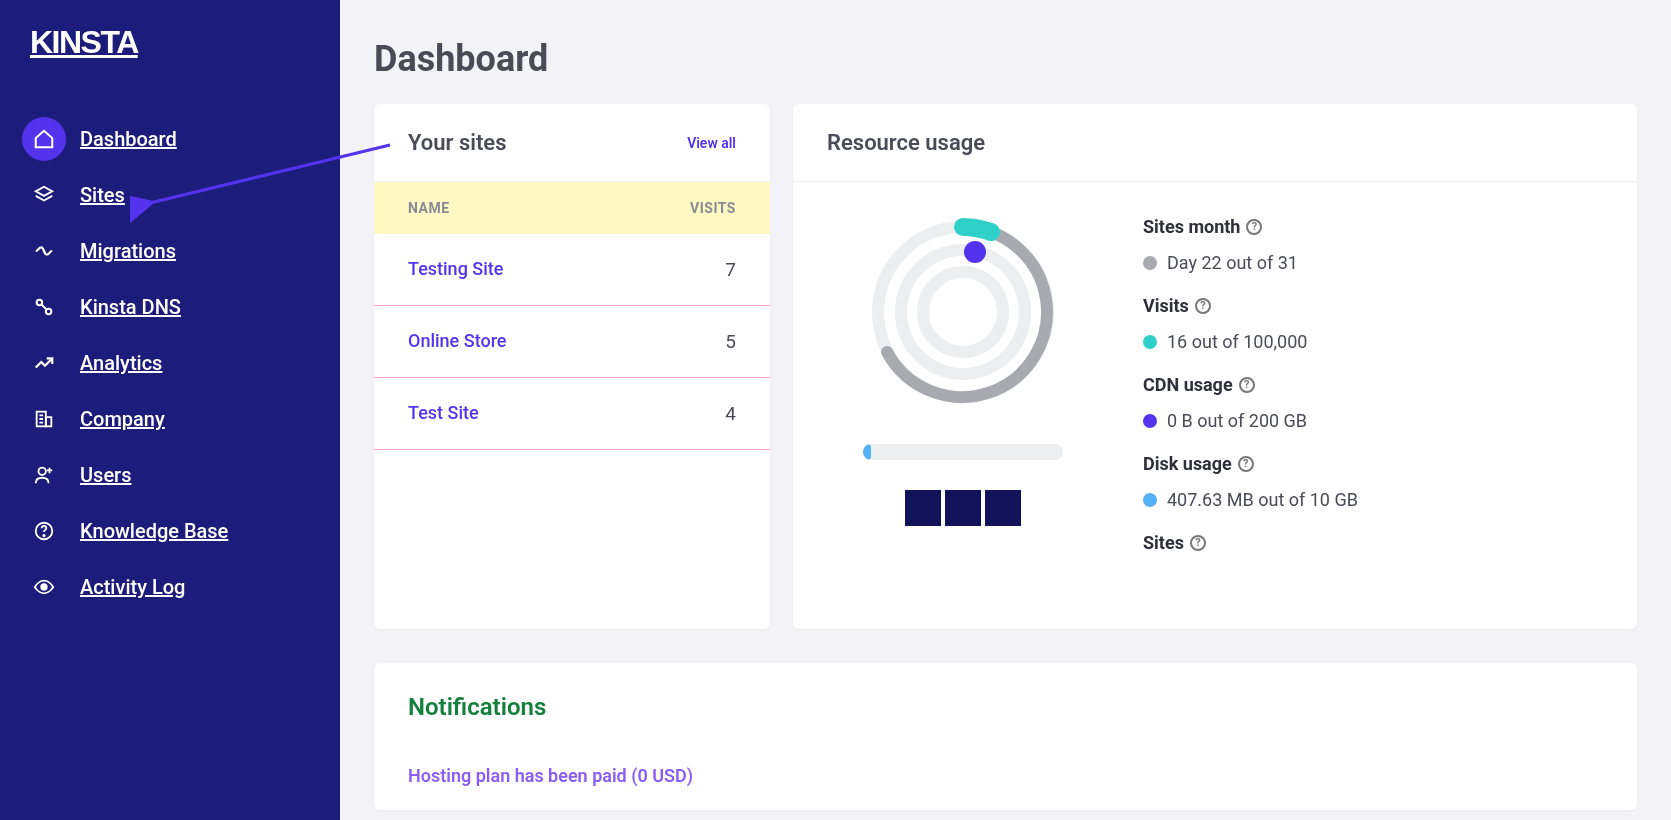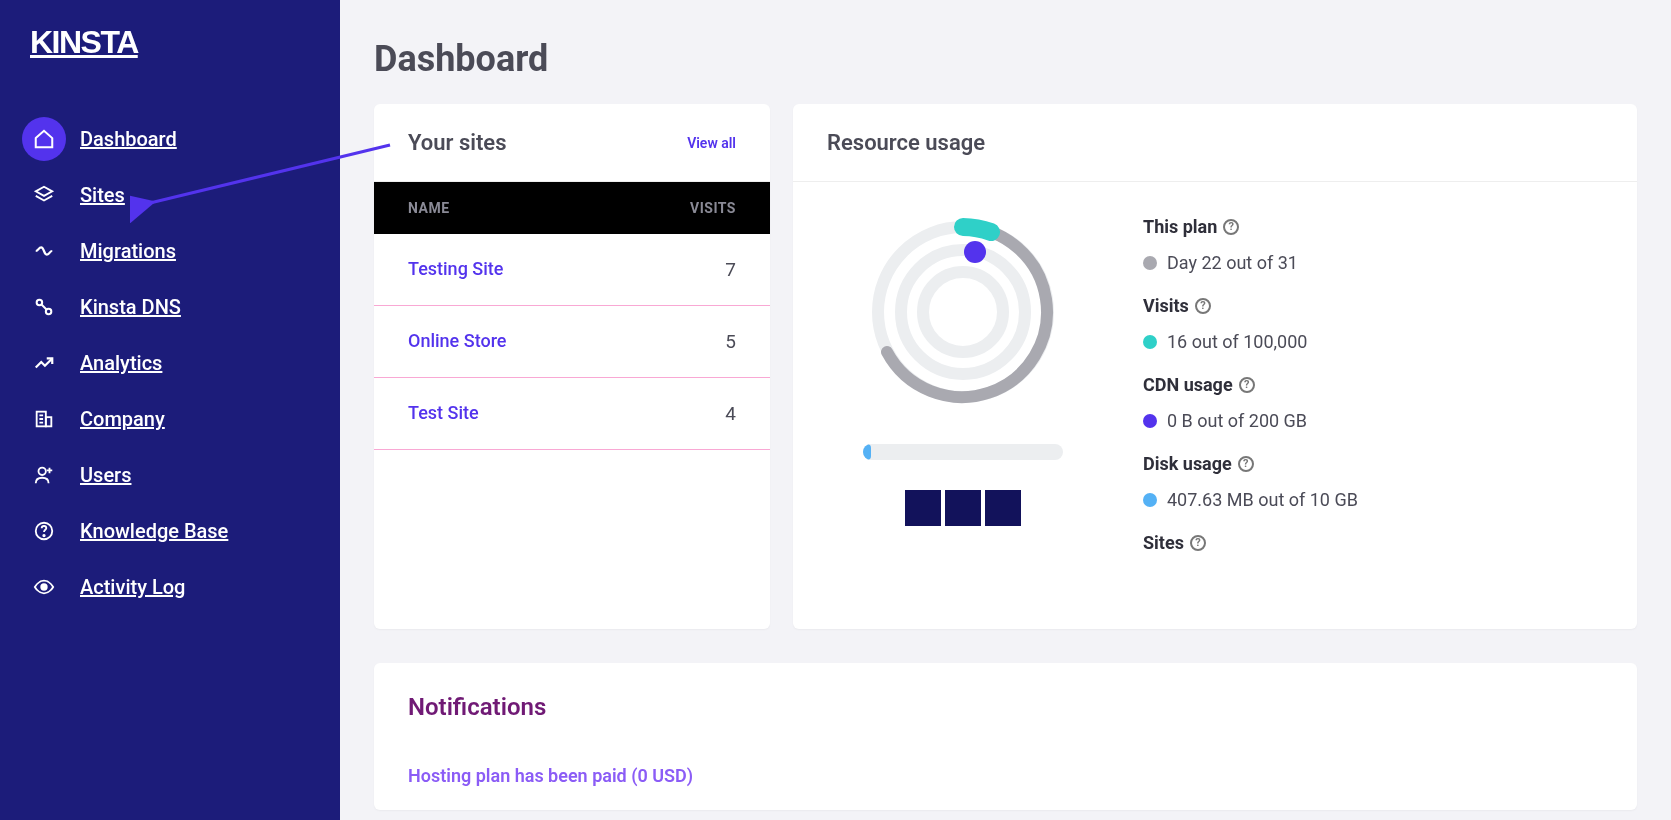--- a/index.html
+++ b/index.html
@@ -103,21 +103,21 @@
   .view-all {
     color: #5333ed;
     font-size: 14px;
     font-weight: 600;
     cursor: pointer;
   }
   .table-head {
     display: flex;
     justify-content: space-between;
     padding: 18px 34px;
-    background: #000000;
+    background: #fef9c3;
     font-size: 14px;
     font-weight: 700;
     color: #8a8a96;
     letter-spacing: 0.5px;
   }
   .site-row {
     display: flex;
     justify-content: space-between;
     padding: 24px 34px;
     border-bottom: 1px solid #f9a8d4;
@@ -216,21 +216,21 @@
     width: 100%;
     background: #fff;
     border-radius: 6px;
   }
   .notif-header {
     padding: 30px 34px 20px 34px;
   }
   .notif-title {
     font-size: 24px;
     font-weight: 600;
-    color: #701a75;
+    color: #15803d;
   }
   .notif-row {
     padding: 24px 34px;
     font-size: 18px;
     font-weight: 600;
     color: #8b5cf6;
   }
   .arrow-svg {
     position: absolute;
     left: 130px;
@@ -383,21 +383,21 @@
           </div>
           <div class="site-boxes">
             <div class="site-box"></div>
             <div class="site-box"></div>
             <div class="site-box"></div>
           </div>
         </div>
         <div class="stats-col">
           <div class="stat">
             <div class="stat-label">
-              <span>This plan</span>
+              <span>Sites month</span>
               <span class="help-icon">?</span>
             </div>
             <div class="stat-value">
               <span class="dot" style="background:#a9a9b0"></span>
               <span>Day 22 out of 31</span>
             </div>
           </div>
           <div class="stat">
             <div class="stat-label">
               <span>Visits</span>

